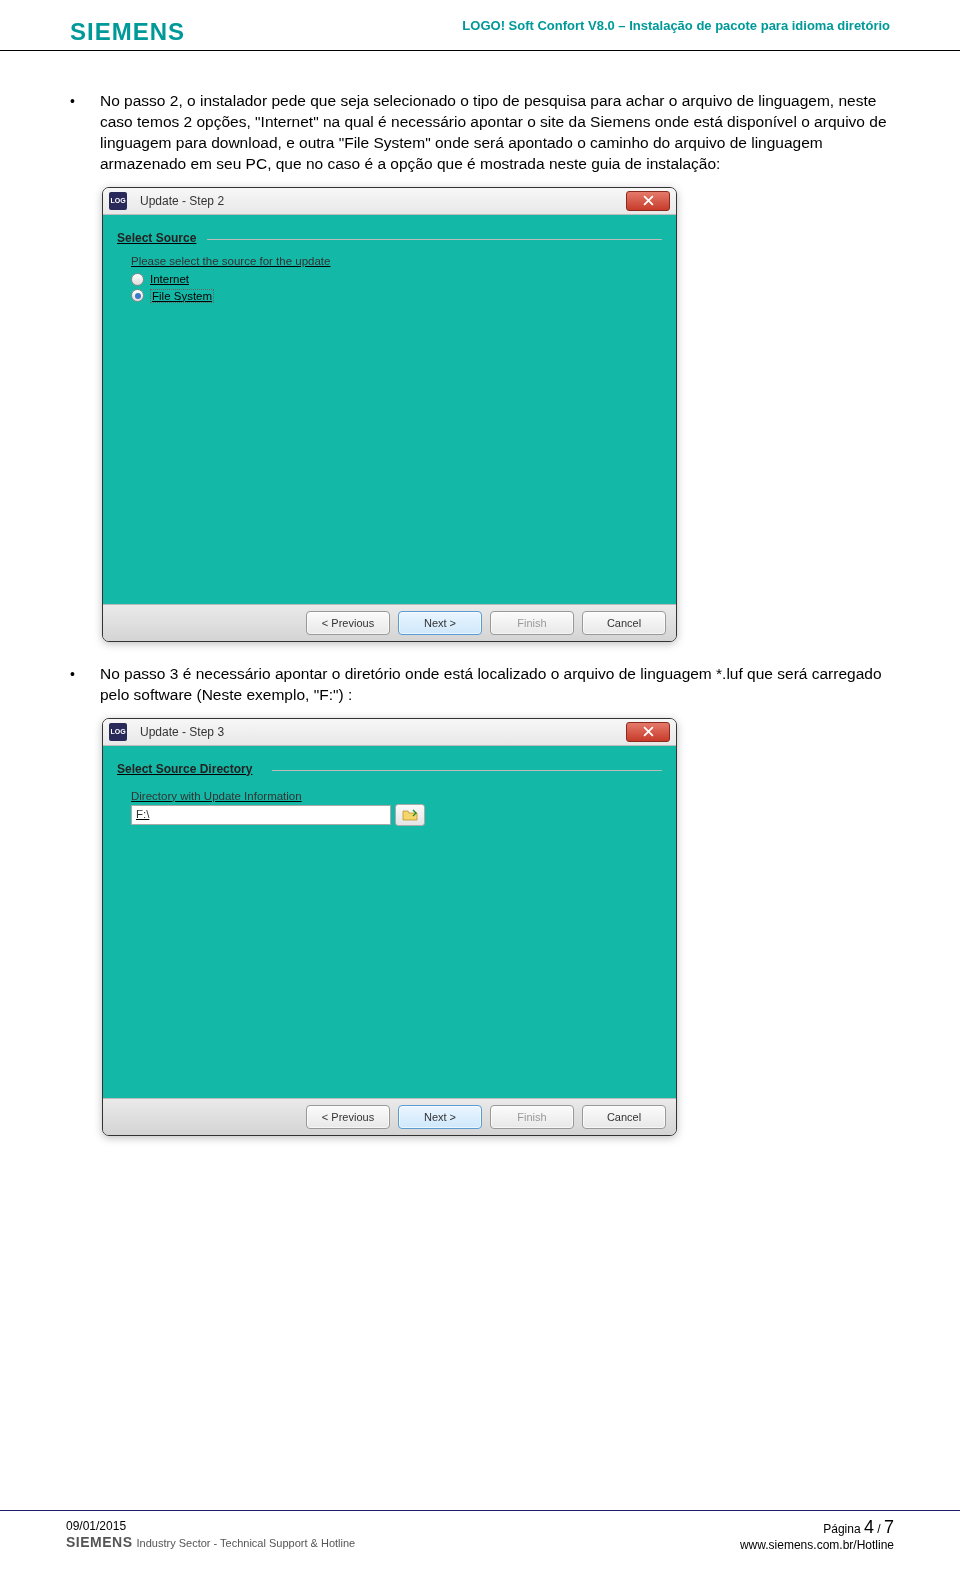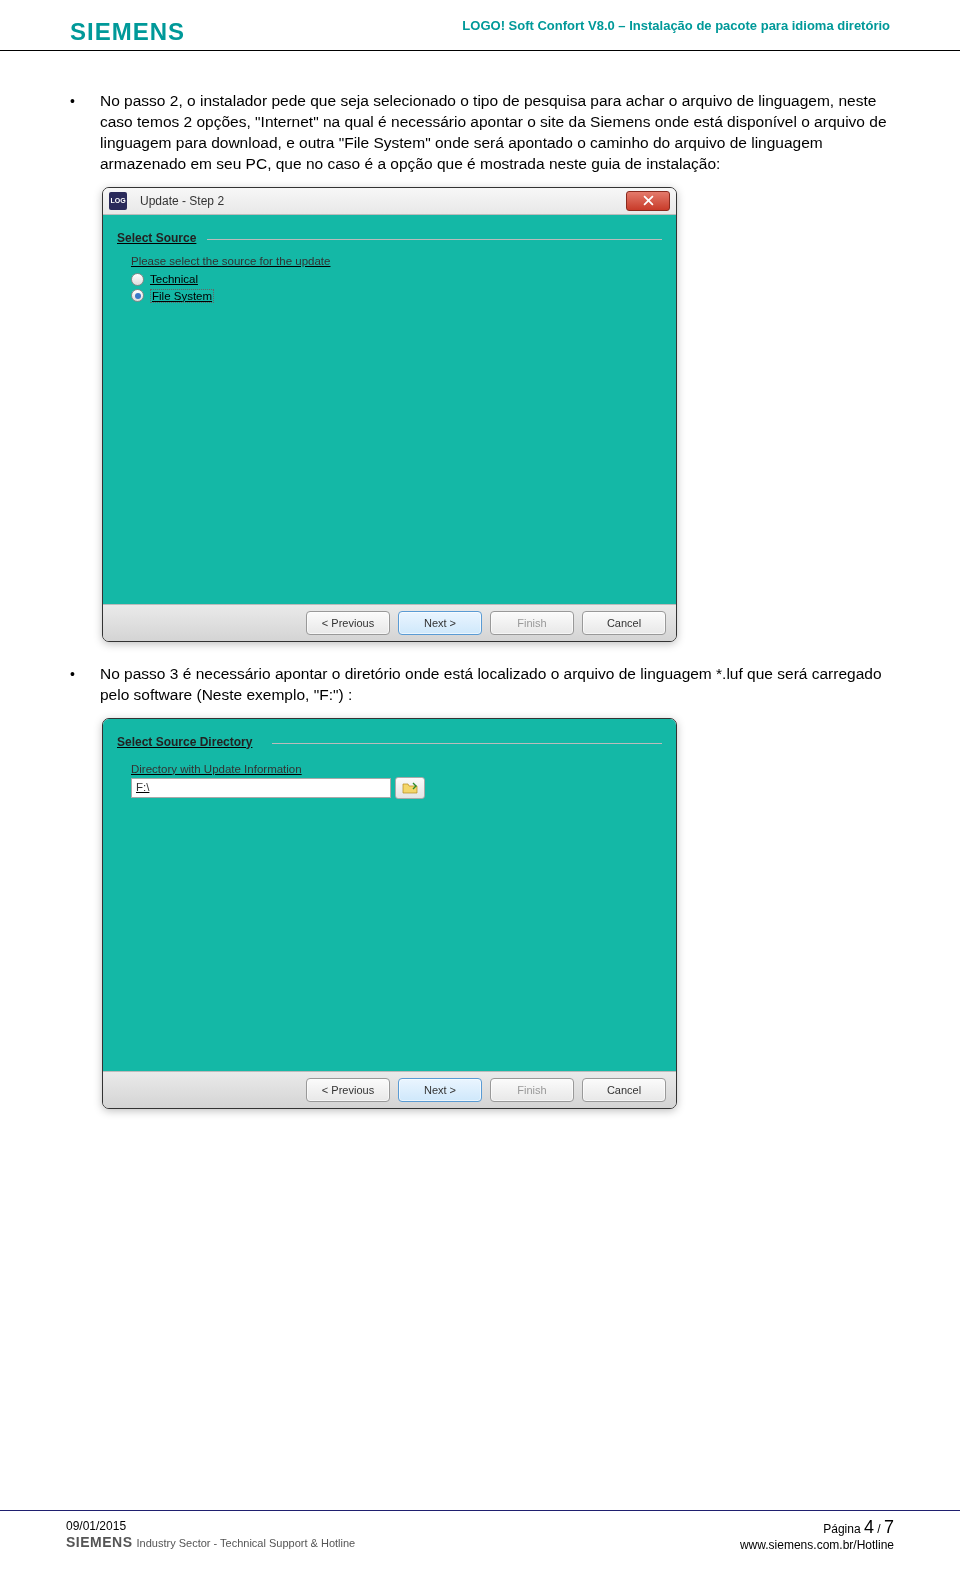--- a/index.html
+++ b/index.html
@@ -237,21 +237,21 @@
       </div>
     </div>
     <div class="dialog-body">
       <div class="groupbox">
         <span class="group-title">Select Source</span>
         <div class="group-line"></div>
         <div class="group-inner">
           <div class="instr">Please select the source for the update</div>
           <div class="radiorow">
             <div class="radio"></div>
-            <span>Technical</span>
+            <span>Internet</span>
           </div>
           <div class="radiorow">
             <div class="radio selected"></div>
             <span class="dotted">File System</span>
           </div>
         </div>
       </div>
       <div class="panelfill"></div>
     </div>
     <div class="btnbar">
@@ -261,20 +261,31 @@
       <div class="btn">Cancel</div>
     </div>
   </div>
 
   <div class="bullet-block">
     <div class="bullet">•</div>
     <div class="para">No passo 3 é necessário apontar o diretório onde está localizado o arquivo de linguagem *.luf que será carregado pelo software (Neste exemplo, "F:") :</div>
   </div>
 
   <div class="dialog">
+    <div class="titlebar">
+      <div class="titlebar-left">
+        <div class="appicon">LOG</div>
+        <div class="titletext">Update - Step 3</div>
+      </div>
+      <div class="closebtn">
+        <svg width="11" height="11" viewBox="0 0 10 10">
+            <path d="M1 1 L9 9 M9 1 L1 9" stroke="#fff" stroke-width="1.6"></path>
+          </svg>
+      </div>
+    </div>
     <div class="dialog-body">
       <div class="groupbox">
         <span class="group-title">Select Source Directory</span>
         <div class="group-line group-line2"></div>
         <div class="group-inner">
           <div class="fieldrow">
             <div class="fieldlabel">Directory with Update Information</div>
             <div class="inputwrap">
               <div class="textinput">F:\</div>
               <div class="browsebtn">

